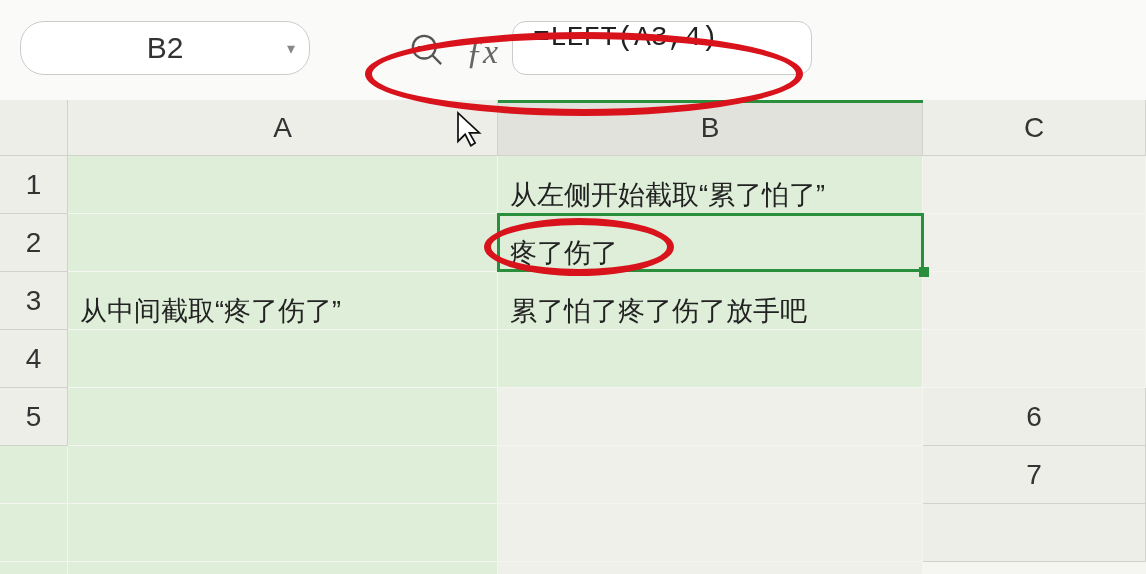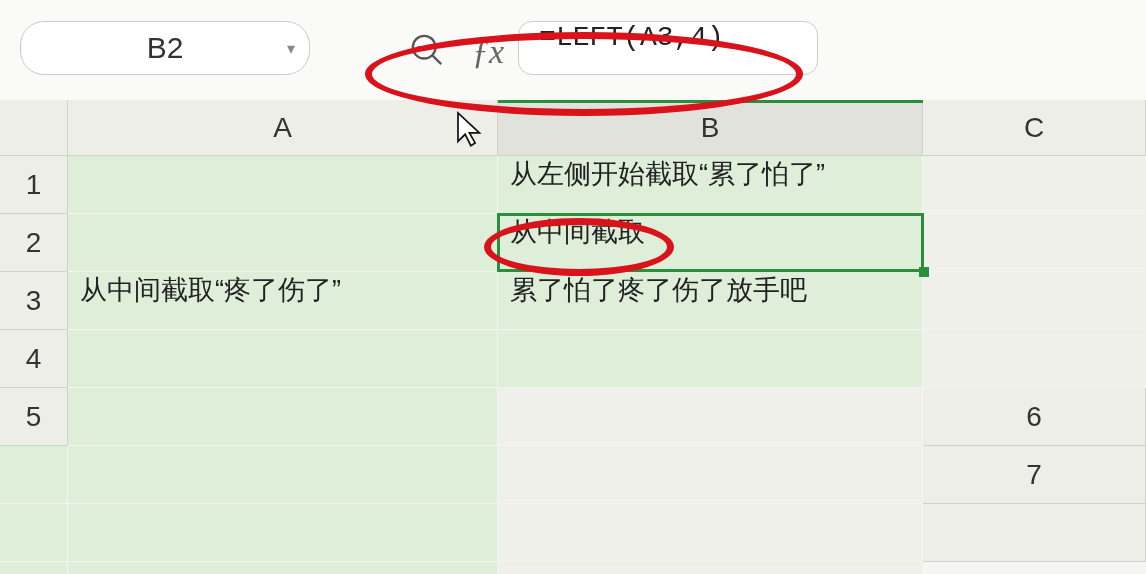--- a/index.html
+++ b/index.html
@@ -32,21 +32,21 @@
     .name-box-dropdown {
       position: absolute;
       right: 14px;
       font-size: 16px;
       color: #888;
     }
     
     .toolbar-icons {
       display: flex;
       align-items: center;
-      gap: 28px;
+      gap: 22px;
       margin-left: 86px;
       margin-top: 8px;
     }
     .zoom-out-icon svg { width: 34px; height: 34px; stroke: #555; fill: none; }
     .fx-icon { font-size: 34px; color: #666; font-family: "Times New Roman", serif; font-style: italic; white-space: nowrap; }
     
     .formula-box {
       height: 54px;
       width: 300px;
       background: #fff;
@@ -91,21 +91,21 @@
       color: #333;
       border-right: 1px solid #d2d2cc;
       border-bottom: 1px solid #d2d2cc;
     }
     
     .cell {
       background: #deeed8;
       border-right: 1px solid #f4f4f0;
       border-bottom: 1px solid #f4f4f0;
       display: flex;
-      align-items: flex-start;
+      align-items: flex-end;
       padding: 0 12px;
       font-size: 27px;
       color: #222;
       white-space: nowrap;
       overflow: hidden;
       position: relative;
     }
     .cell.pale { background: #f0f0ea; }
     
     .selected-cell-outline {
@@ -186,21 +186,21 @@
     <div class="cell">
         <span>从左侧开始截取“累了怕了”</span>
       </div>
     <div class="cell pale"></div>
 
     <div class="rowh sel-row">
         <span>2</span>
       </div>
     <div class="cell"></div>
     <div class="cell">
-        <span>从中间截取</span>
+        <span>疼了伤了</span>
       </div>
     <div class="cell pale"></div>
 
     <div class="rowh">
         <span>3</span>
       </div>
     <div class="cell">
         <span>从中间截取“疼了伤了”</span>
       </div>
     <div class="cell">

